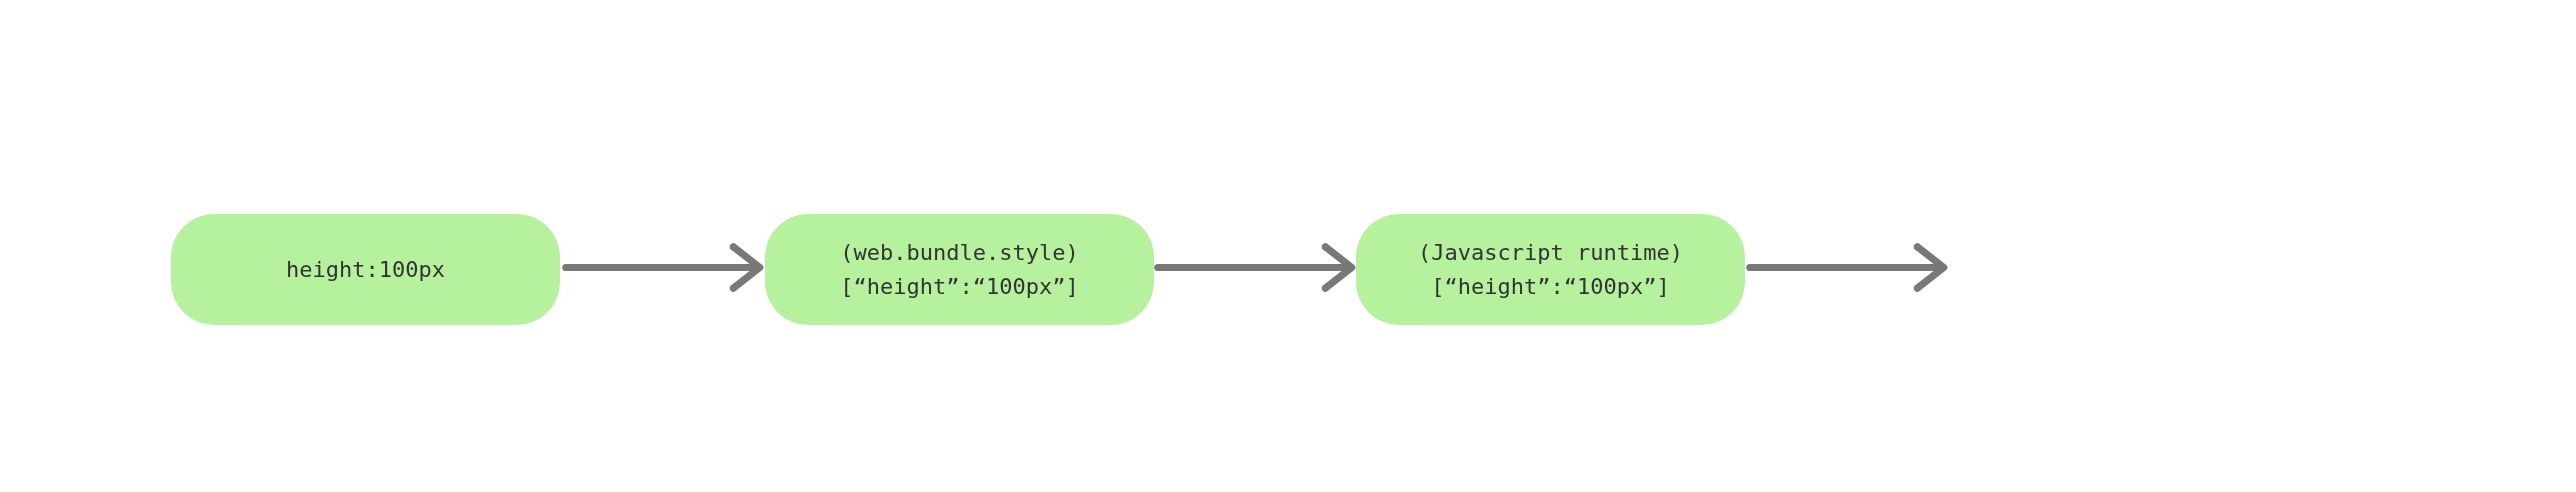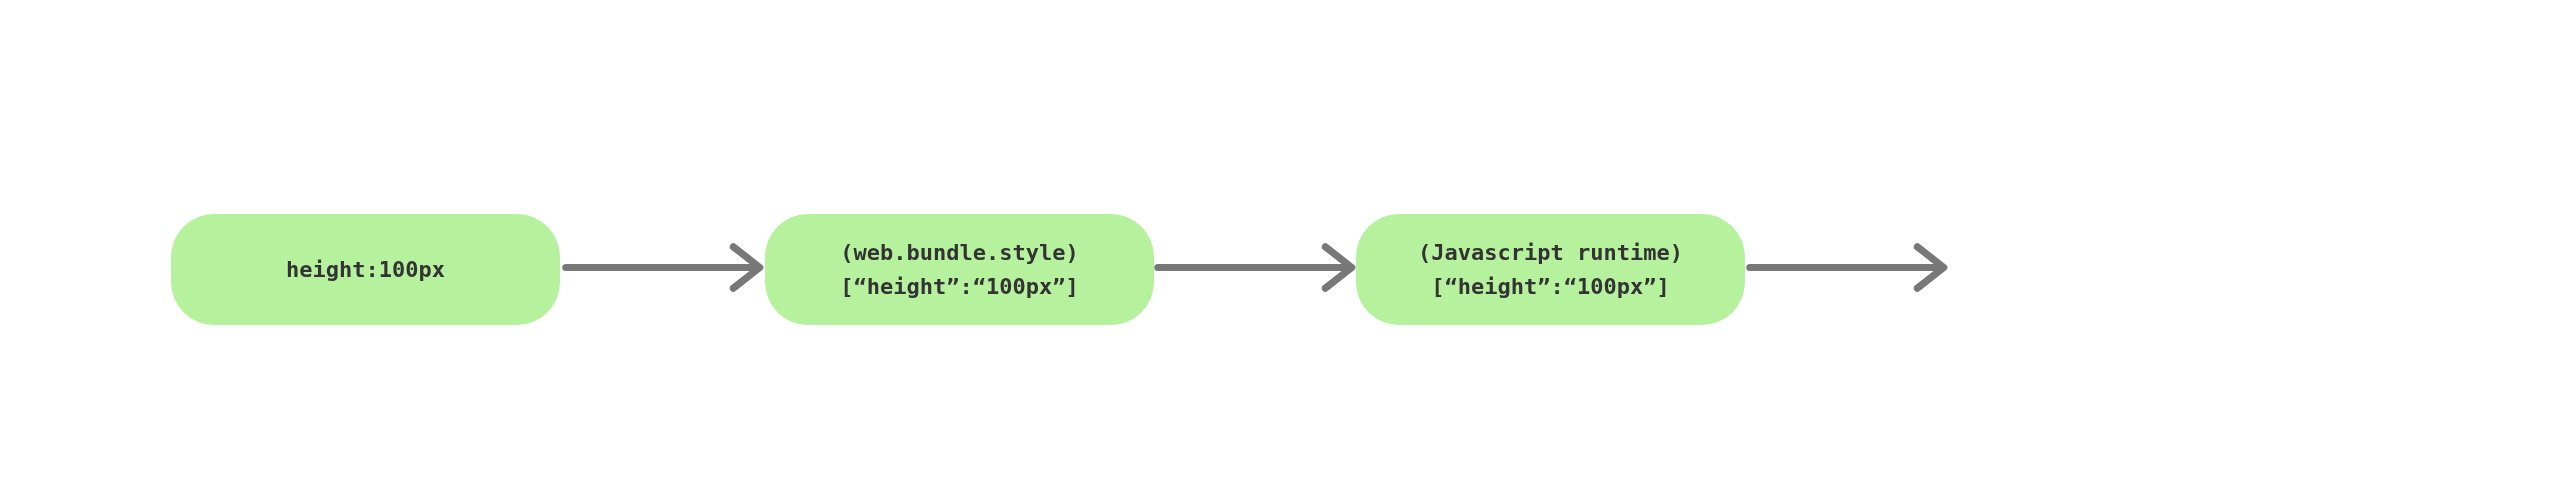--- a/index.html
+++ b/index.html
@@ -14,21 +14,20 @@
     height: 493px;
     background: var(--bg-color);
     overflow: hidden;
     font-family: "DejaVu Sans Mono", "Liberation Mono", monospace;
   }
   .canvas {
     position: relative;
     width: 2064px;
     height: 493px;
     background: var(--bg-color);
-    font-weight: bold;
   }
   .node {
     position: absolute;
     top: 214px;
     width: 389px;
     height: 111px;
     background: var(--node-fill);
     border-radius: 43px;
     display: flex;
     flex-direction: column;

